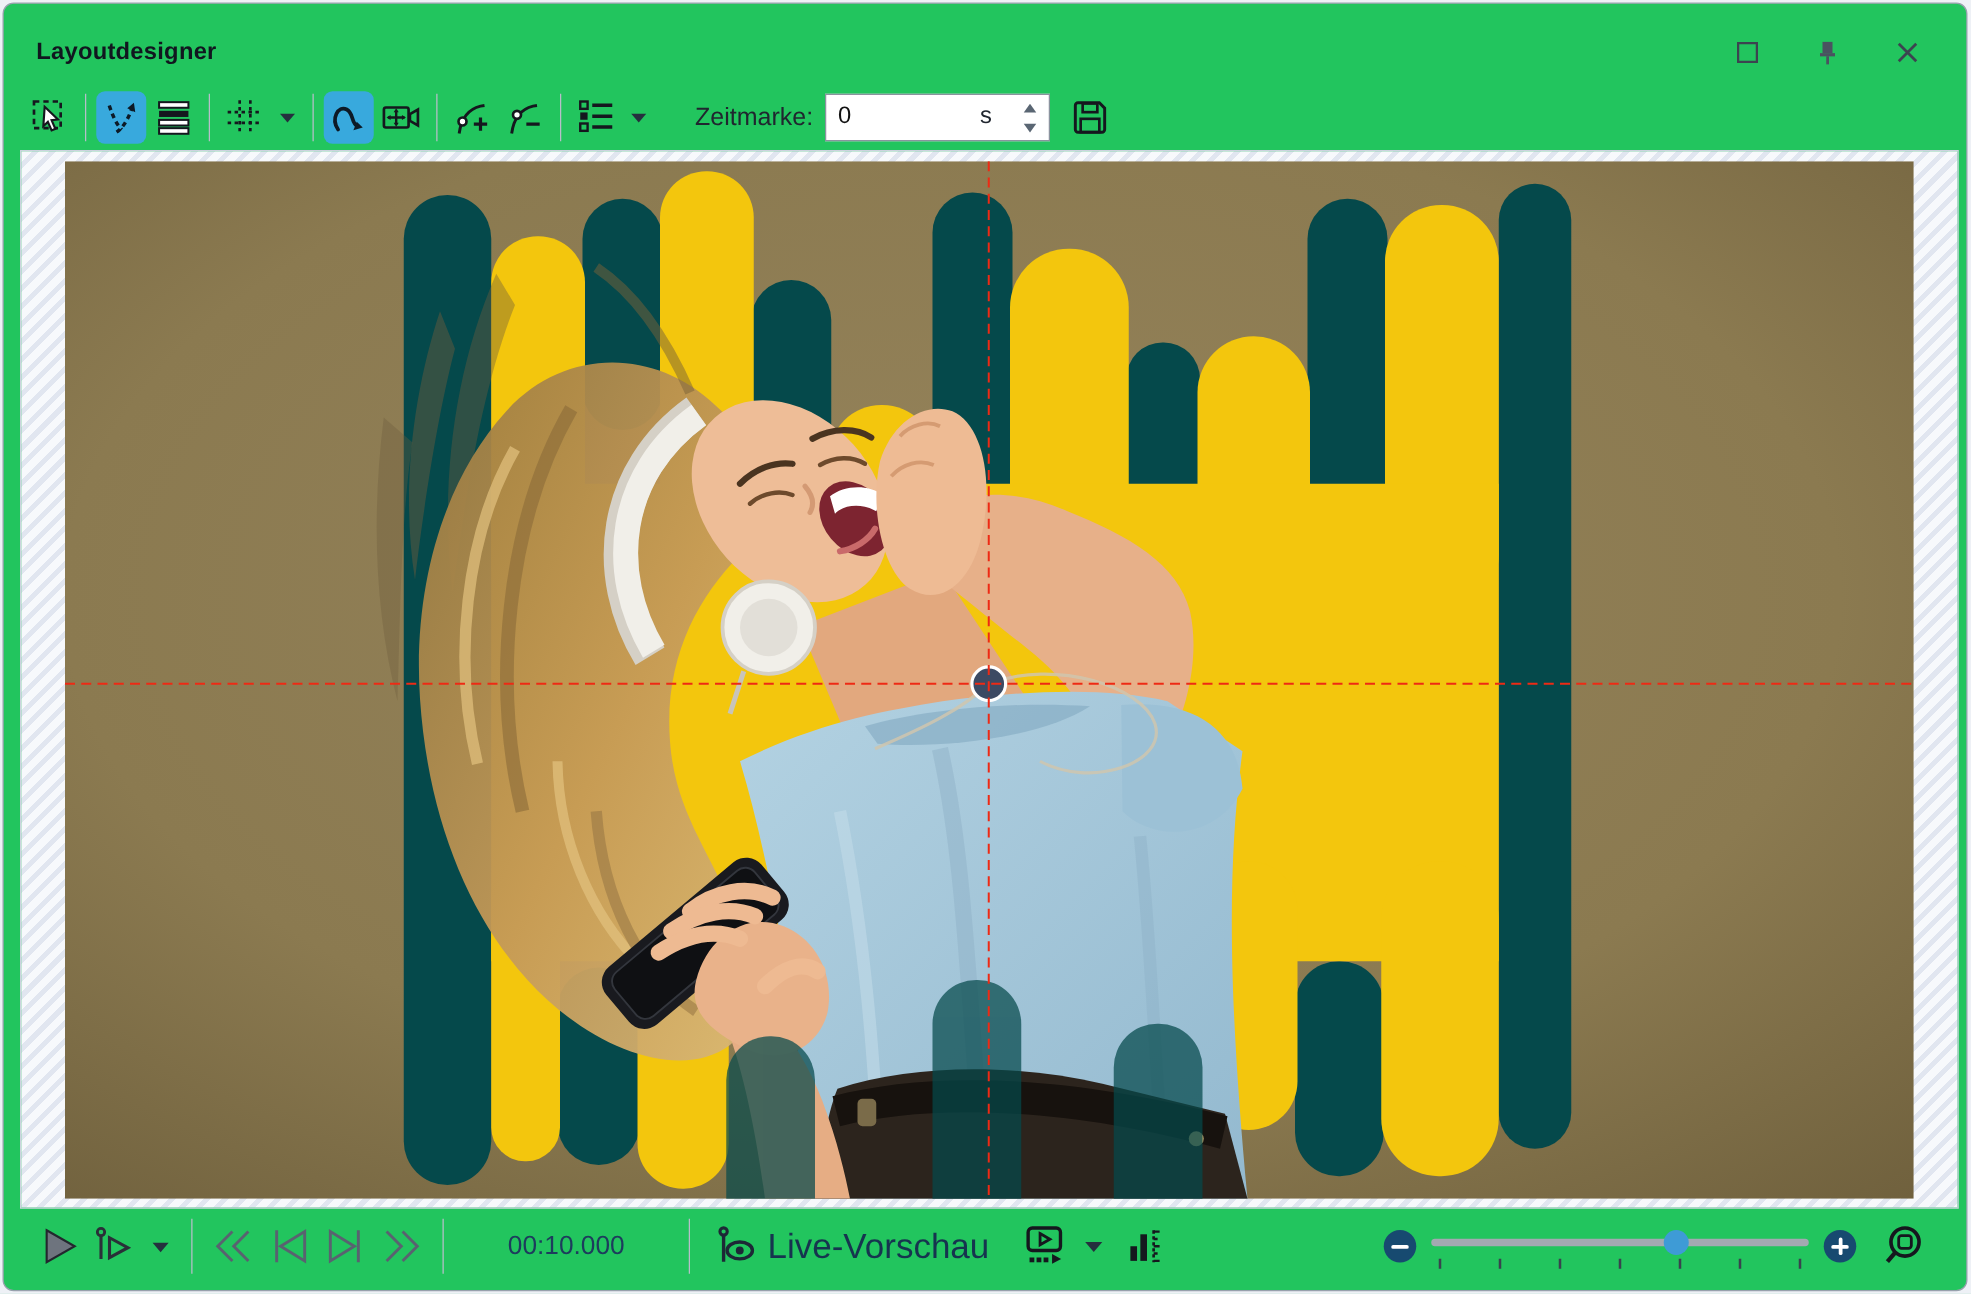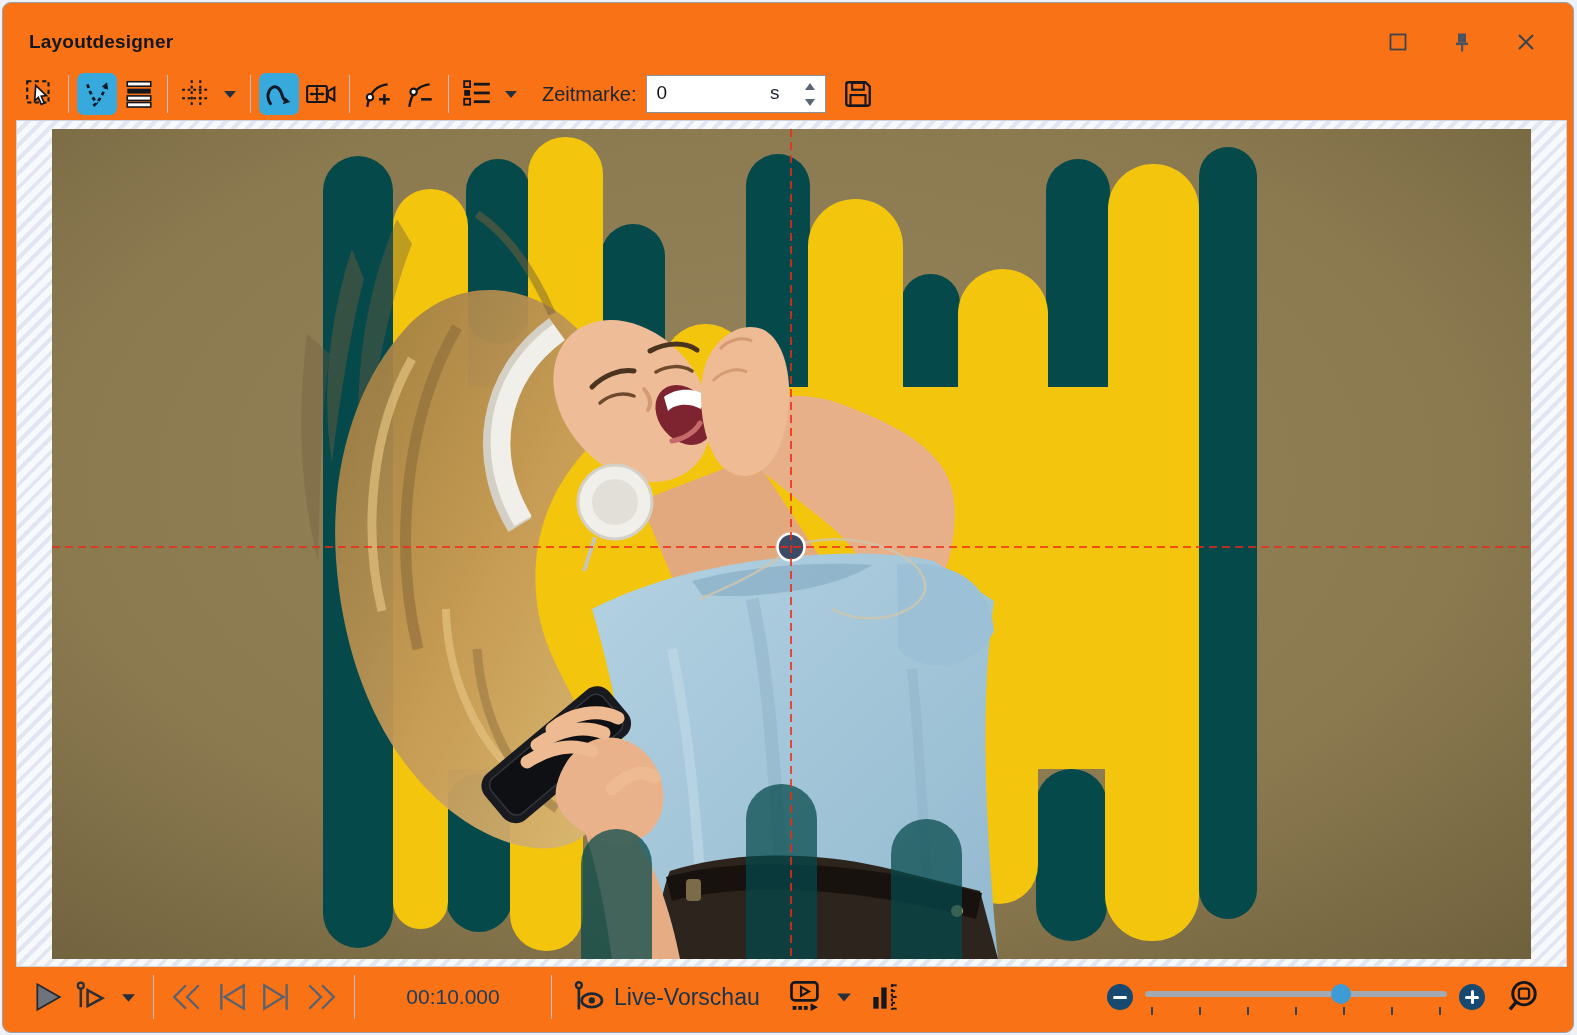--- a/index.html
+++ b/index.html
@@ -1,49 +1,49 @@
 <!DOCTYPE html>
 <html><head>
 <meta charset="utf-8">
 <style>
   html,body{margin:0;padding:0;width:1577px;height:1035px;background:#eef1f6;
     font-family:"Liberation Sans",sans-serif;overflow:hidden;}
   .window{position:absolute;left:2px;top:2px;width:1570px;height:1029px;
-    background:#f97316;border:1px solid #98a1ad;border-radius:9px;}
+    background:#22c55e;border:1px solid #98a1ad;border-radius:9px;}
   
   .titlebar{position:absolute;left:26px;top:22px;right:30px;height:34px;display:flex;align-items:center;}
   .title{font-size:19px;font-weight:bold;color:#11161f;letter-spacing:.2px;}
   .win-btns{margin-left:auto;display:flex;gap:30px;}
   .win-btn{width:34px;height:34px;display:flex;align-items:center;justify-content:center;background:none;border:none;padding:0;}
   
   .toolbar{position:absolute;left:16px;top:68px;height:46px;display:flex;align-items:center;}
   .ibtn{width:40px;height:42px;display:flex;align-items:center;justify-content:center;
     background:none;border:none;border-radius:7px;padding:0;margin:0 1px;}
   .ibtn.active{background:#38a9dd;}
   .arrow-btn{width:26px;height:42px;display:flex;align-items:center;justify-content:center;background:none;border:none;padding:0;}
   .tsep{width:1px;height:38px;background:#b7bec9;margin:0 7px;}
-  .zlabel{font-size:20px;color:#20262f;margin:0 10px 0 18px;}
+  .zlabel{font-size:20px;color:#20262f;margin:0 10px 0 32px;}
   .zbox{position:relative;width:178px;height:36px;background:#fff;border:1px solid #8b939f;}
   .zbox input{position:absolute;left:0;top:0;width:120px;height:34px;border:none;outline:none;
     font-family:"Liberation Sans",sans-serif;font-size:19px;color:#111;padding:0 0 0 9px;background:transparent;}
   .zunit{position:absolute;right:46px;top:6px;font-size:19px;color:#20262f;}
   .spinner{position:absolute;right:4px;top:2px;width:22px;height:32px;display:flex;flex-direction:column;align-items:center;justify-content:center;gap:4px;}
   .spin-btn{width:18px;height:12px;border:none;background:none;padding:0;display:flex;align-items:center;justify-content:center;}
   .save-btn{margin-left:12px;}
   
   .canvas-panel{position:absolute;left:13px;top:117px;width:1549px;height:845px;
     border:1px solid #ccd3de;
     background:repeating-linear-gradient(135deg,#f7f9fc 0 6px,#e1e6f0 6px 10px);}
   .artwork{position:absolute;left:35px;top:8px;width:1479px;height:830px;}
   
   .bottombar{position:absolute;left:0;top:963px;width:1570px;height:62px;display:flex;align-items:center;padding:0 0 0 24px;box-sizing:border-box;}
   .bsep{width:1px;height:44px;background:#b7bec9;margin:0 10px;}
   .bbtn{background:none;border:none;padding:0;display:flex;align-items:center;justify-content:center;height:44px;}
   .time{width:176px;text-align:center;font-size:21px;color:#1d3c5d;}
-  .live-label{font-size:23px;color:#16344f;margin:0 23px 0 8px;}
+  .live-label{font-size:28px;color:#16344f;margin:0 23px 0 8px;}
   .zoomgrp{margin-left:auto;display:flex;align-items:center;margin-right:26px;}
   .round-btn{width:26px;height:26px;border-radius:50%;background:#174a70;border:none;position:relative;padding:0;}
   .round-btn .bar{position:absolute;left:6px;top:11.5px;width:14px;height:3px;background:#fff;border-radius:2px;}
   .round-btn .bar.v{left:11.5px;top:6px;width:3px;height:14px;}
   .slider{position:relative;width:302px;height:36px;margin:0 12px;}
   .slider .track{position:absolute;left:0;right:0;top:12px;height:6px;background:#a3a9b1;border-radius:3px;}
   .slider .thumb{position:absolute;top:5px;width:20px;height:20px;margin-left:-10px;border-radius:50%;background:#3e9bd6;}
   .slider .ticks{position:absolute;left:6px;right:6px;top:28px;display:flex;justify-content:space-between;}
   .slider .tick{width:2px;height:8px;background:#39424e;}
   svg{display:block;}

